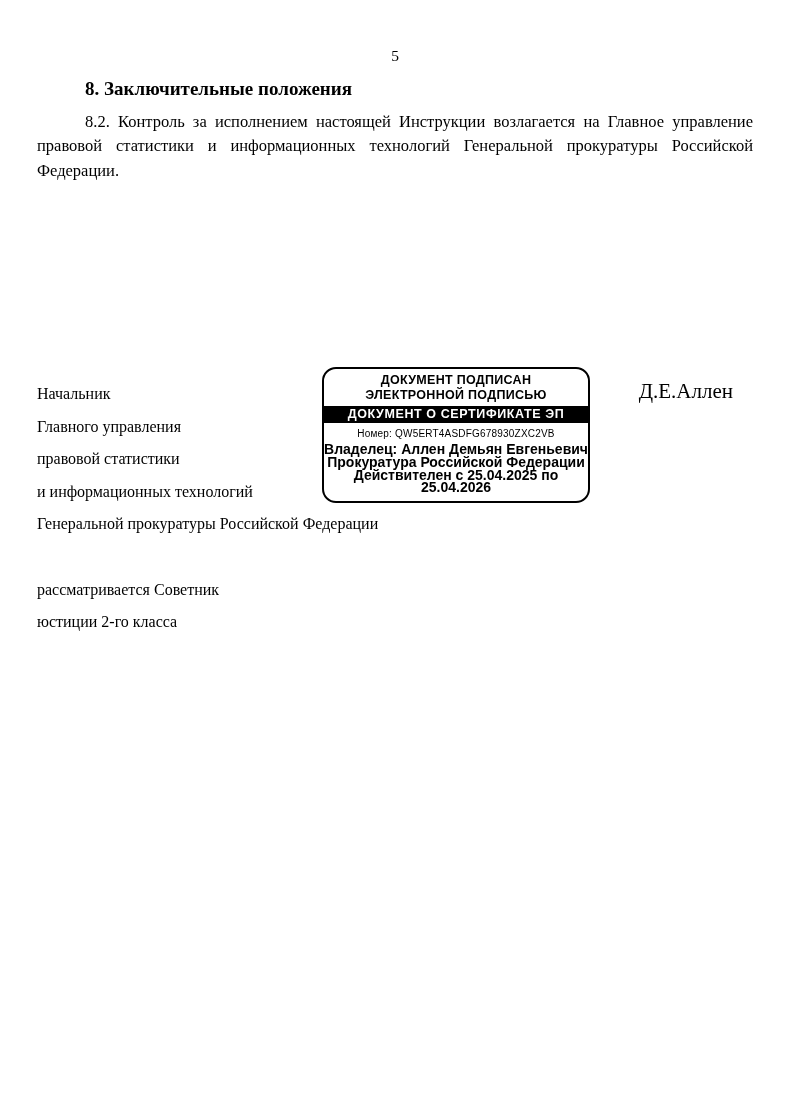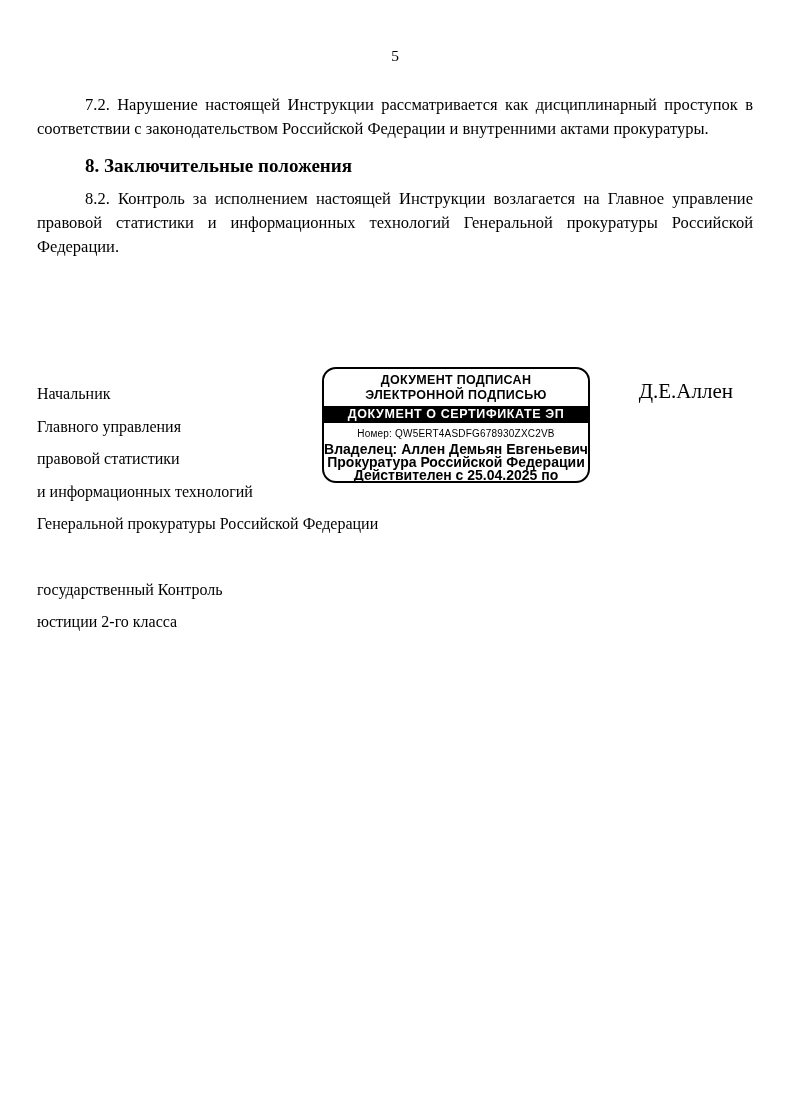--- a/index.html
+++ b/index.html
@@ -61,21 +61,21 @@
     line-height: 20px;
     white-space: nowrap;
   }
 
   
   .stamp {
     position: absolute;
     left: 322px;
     top: 367px;
     width: 268px;
-    height: 116px;
+    height: 136px;
     box-sizing: border-box;
     border: 2px solid #000000;
     border-radius: 14px;
     font-family: "Liberation Sans", sans-serif;
     text-align: center;
     overflow: hidden;
     background: #ffffff;
   }
   .stamp-title {
     font-weight: bold;
@@ -107,33 +107,32 @@
   }
 </style>
 </head>
 <body>
 
 <div class="page">
 
   <div class="page-number">5</div>
 
   <div class="content">
-    <p class="body-para para-72">7.2. Нарушение настоящей Инструкции рассматривается как дисциплинарный проступок в соответствии с законодательством Российской Федерации и внутренними актами прокуратуры.</p>
     <h2 class="section-heading">8. Заключительные положения</h2>
     <p class="body-para para-82">8.2. Контроль за исполнением настоящей Инструкции возлагается на Главное управление правовой статистики и информационных технологий Генеральной прокуратуры Российской Федерации.</p>
   </div>
 
   <div class="sig-left">
     <div>Начальник</div>
     <div>Главного управления</div>
     <div>правовой статистики</div>
     <div>и информационных технологий</div>
     <div>Генеральной прокуратуры Российской Федерации</div>
     <div class="sig-spacer"></div>
-    <div>государственный Контроль</div>
+    <div>рассматривается Советник</div>
     <div>юстиции 2-го класса</div>
   </div>
 
   <div class="stamp">
     <div class="stamp-title">
       <div>ДОКУМЕНТ ПОДПИСАН</div>
       <div>ЭЛЕКТРОННОЙ ПОДПИСЬЮ</div>
     </div>
     <div class="stamp-band">ДОКУМЕНТ О СЕРТИФИКАТЕ ЭП</div>
     <div class="stamp-number">Номер: QW5ERT4ASDFG678930ZXC2VB</div>

